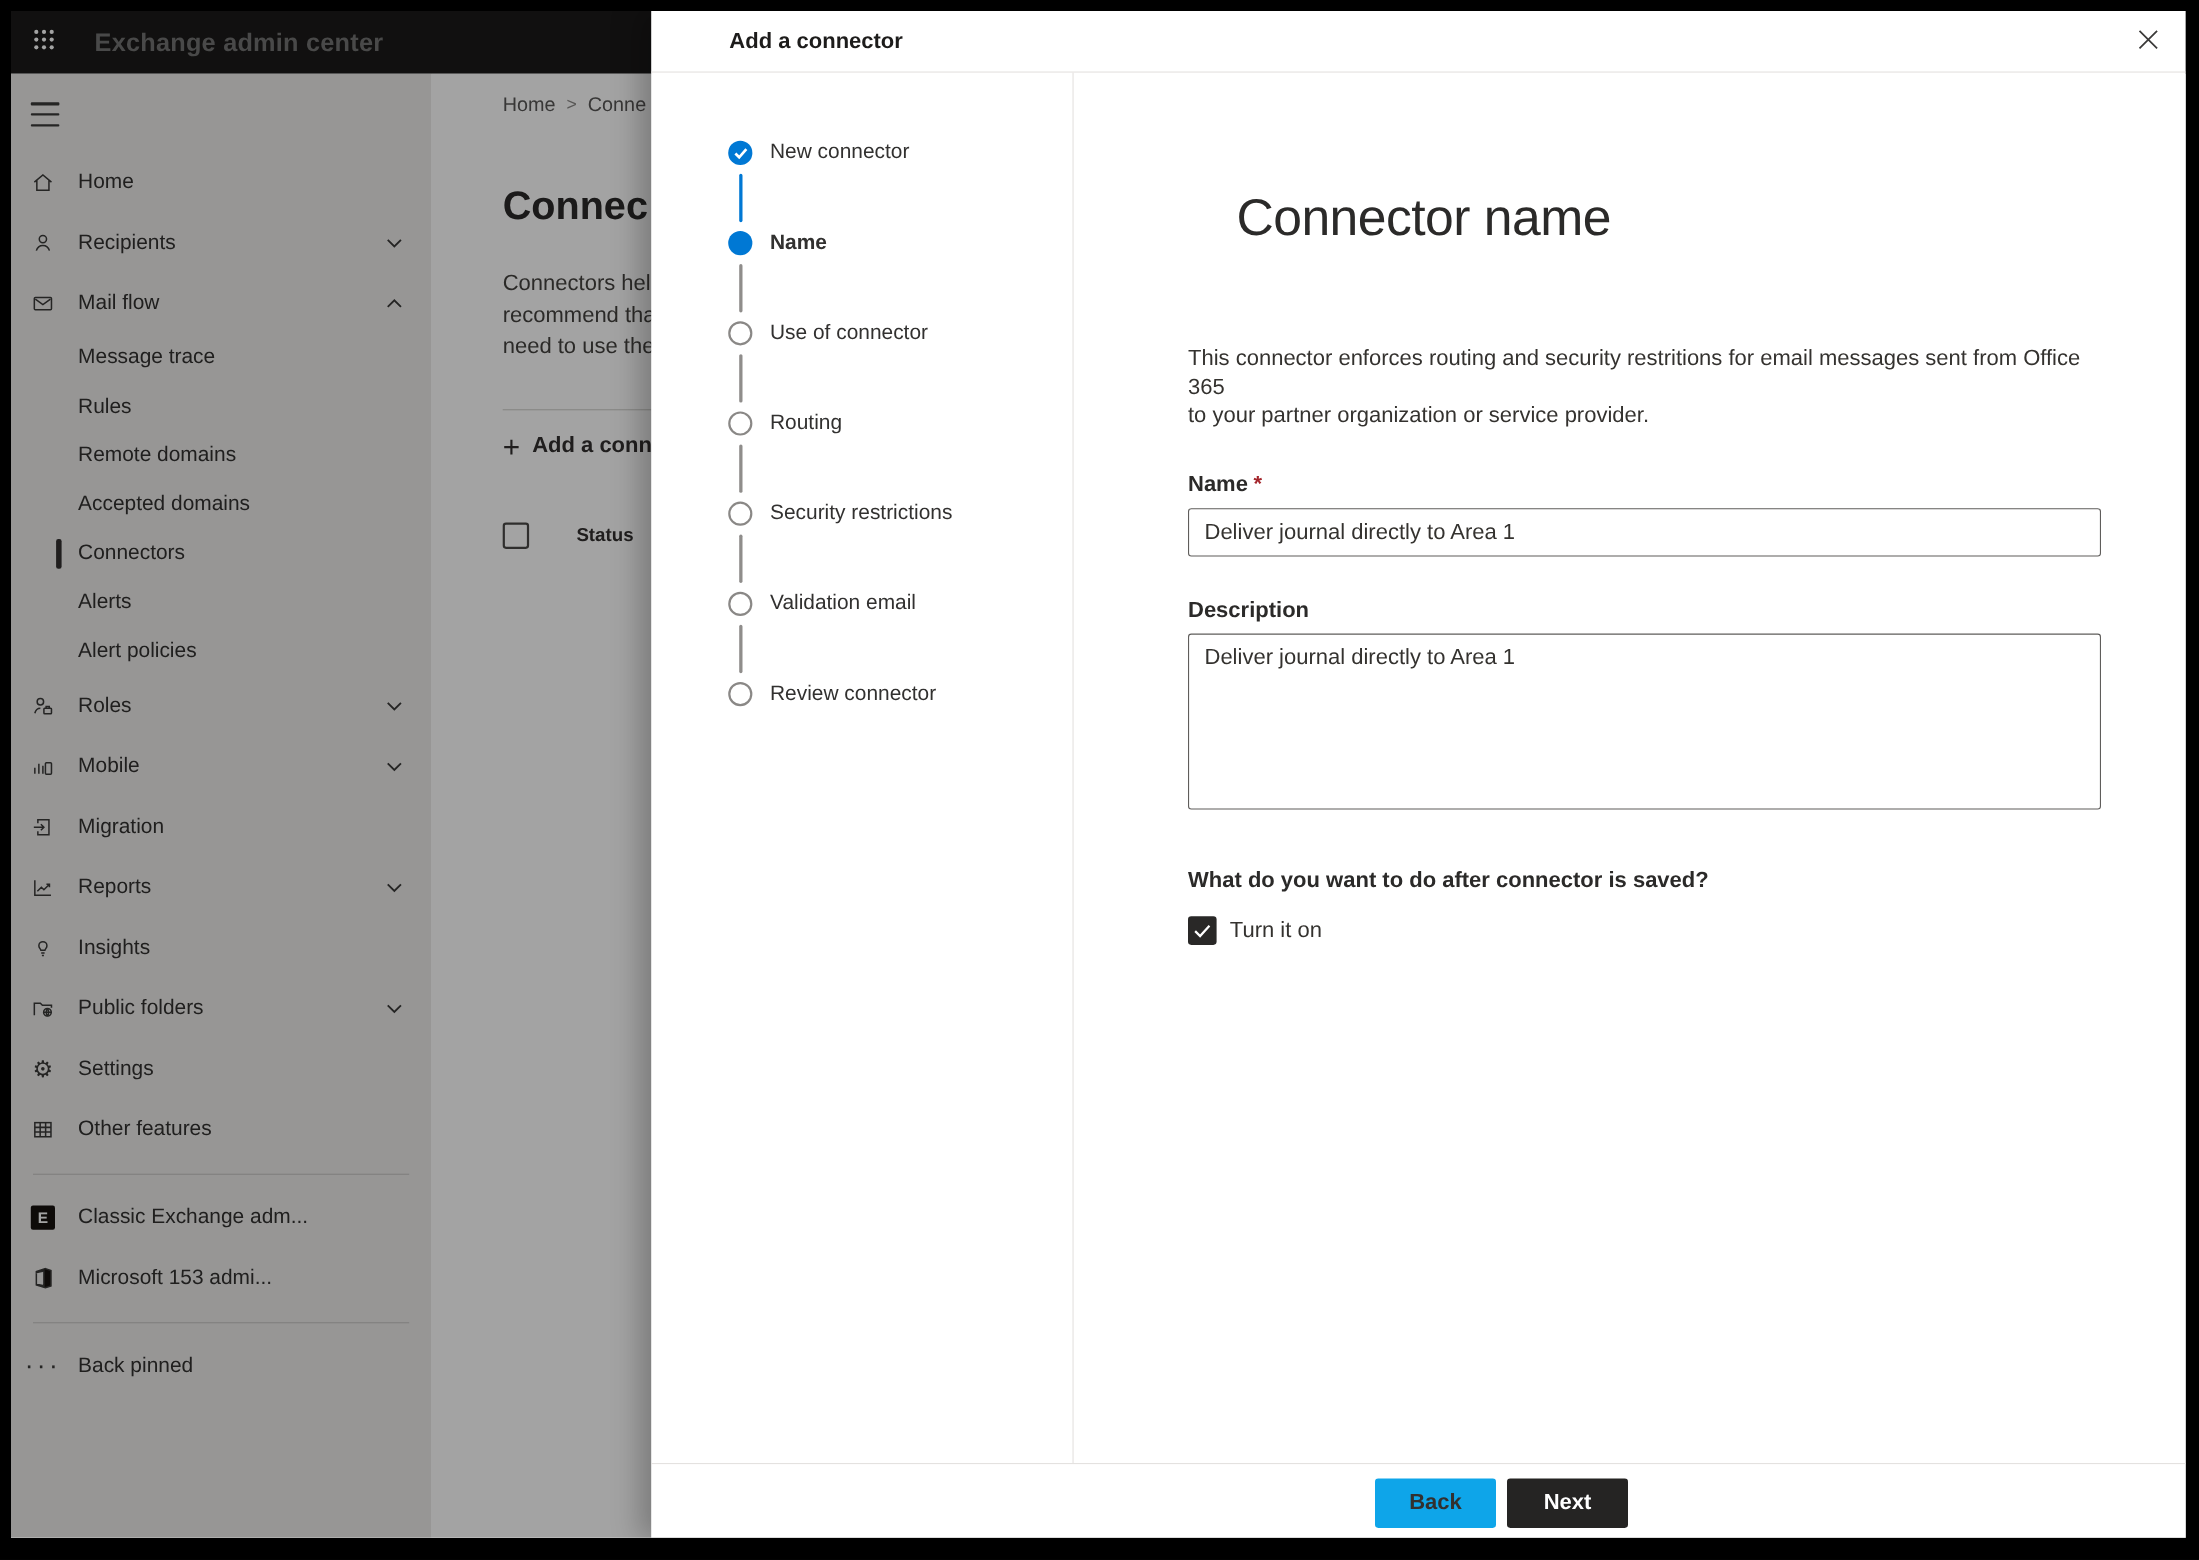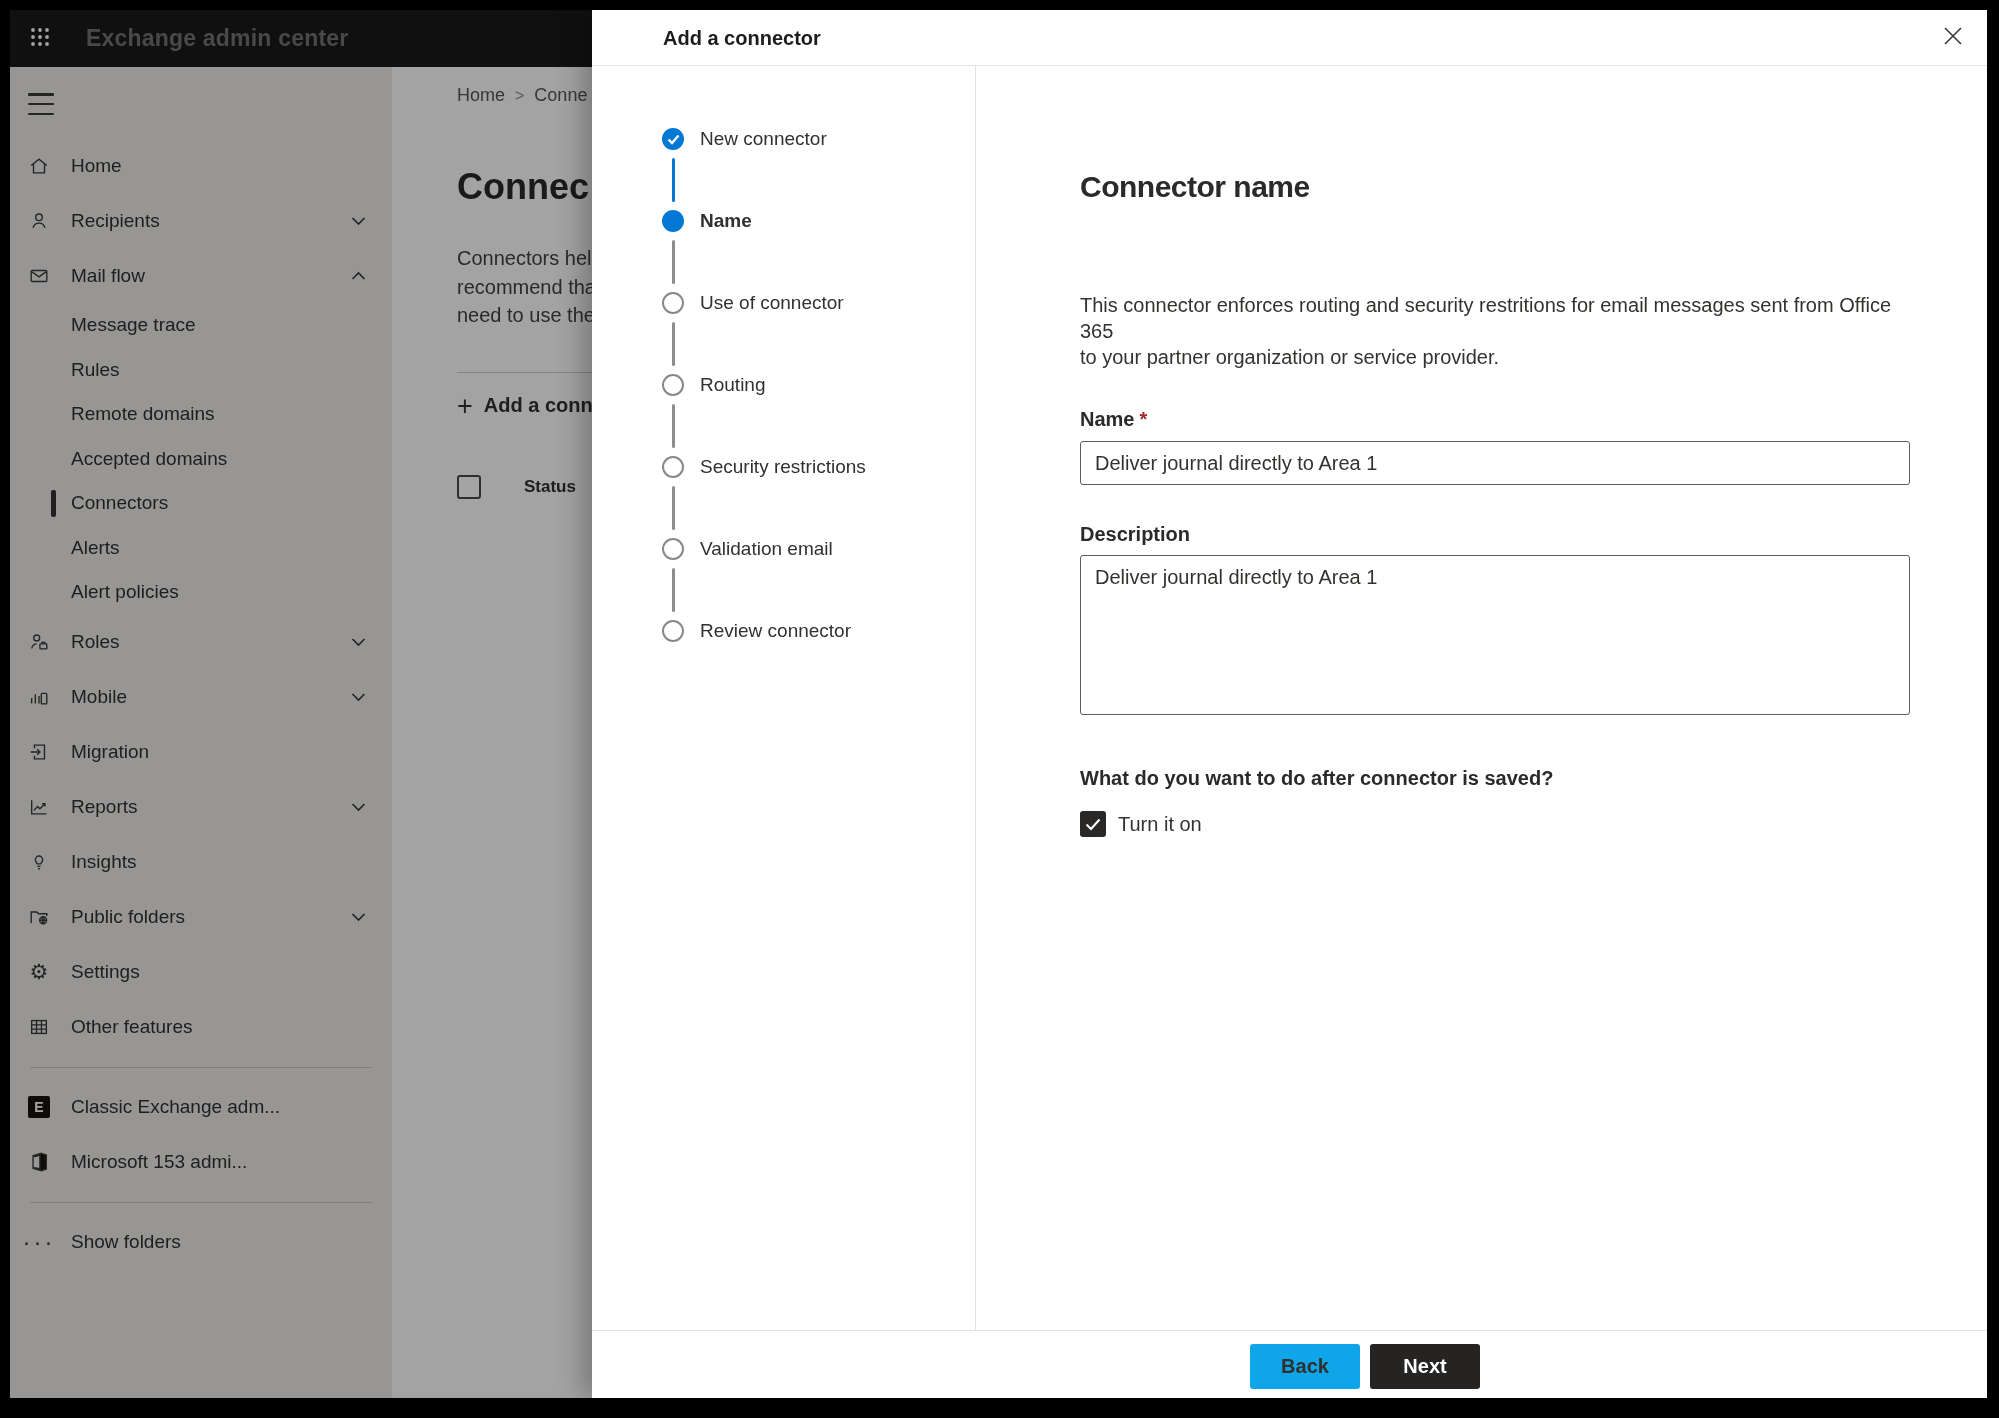--- a/index.html
+++ b/index.html
@@ -95,22 +95,22 @@
   .step-label { margin-left:16px; font-size:19px; color:#323130; line-height:22px; }
   .step.current .step-label { font-weight:bold; }
   .step::after { content:""; position:absolute; left:9.5px; top:30px; height:44px;
                  width:3px; background:#8f8d8b; border-radius:2px; }
   .step.done::after { background:#0078d4; }
   .step:last-child::after { display:none; }
 
   
   .dlg-content { position:absolute; left:421px; top:56px; right:0; bottom:68px;
                  padding-left:67px; padding-right:77px; }
-  .content-heading { margin-top:104px; font-size:30px; font-weight:bold; color:#2b2a29;
-                     letter-spacing:-.5px; }
+  .content-heading { margin-top:104px; font-size:47px; font-weight:normal; color:#2b2a29;
+                     letter-spacing:-.5px;margin-left:44px; }
   .content-desc { margin-top:88px; font-size:20px; line-height:26px; color:#34322f; }
   .field-label { margin-top:38px; font-size:20px; font-weight:bold; color:#2b2a29; }
   .req { color:#a4262c; margin-left:5px; font-weight:bold; }
   .txt-input { margin-top:10px; width:830px; height:44px; border:1px solid #5f5d5b;
                border-radius:3px; font-size:20px; color:#34322f; padding:0 14px;
                font-family:"Liberation Sans", sans-serif; background:#fff; outline:none; }
   .txt-area { margin-top:9px; width:830px; height:160px; border:1px solid #5f5d5b;
               border-radius:3px; font-size:20px; color:#34322f; padding:10px 14px;
               font-family:"Liberation Sans", sans-serif; background:#fff; outline:none;
               resize:none; }
@@ -343,21 +343,21 @@
           </span>
           <span class="nlabel">Microsoft 153 admi...</span>
         </div>
 
         <div class="nav-divider"></div>
 
         <div class="nav-item">
           <span class="nicon">
               <span class="dots-label">···</span>
             </span>
-          <span class="nlabel">Show folders</span>
+          <span class="nlabel">Back pinned</span>
         </div>
       </div>
     </div>
 
     <div class="main">
       <div class="breadcrumb">
         <span class="crumb">Home</span>
         <span class="bc-sep">&gt;</span>
         <span class="crumb">Conne</span>
       </div>

